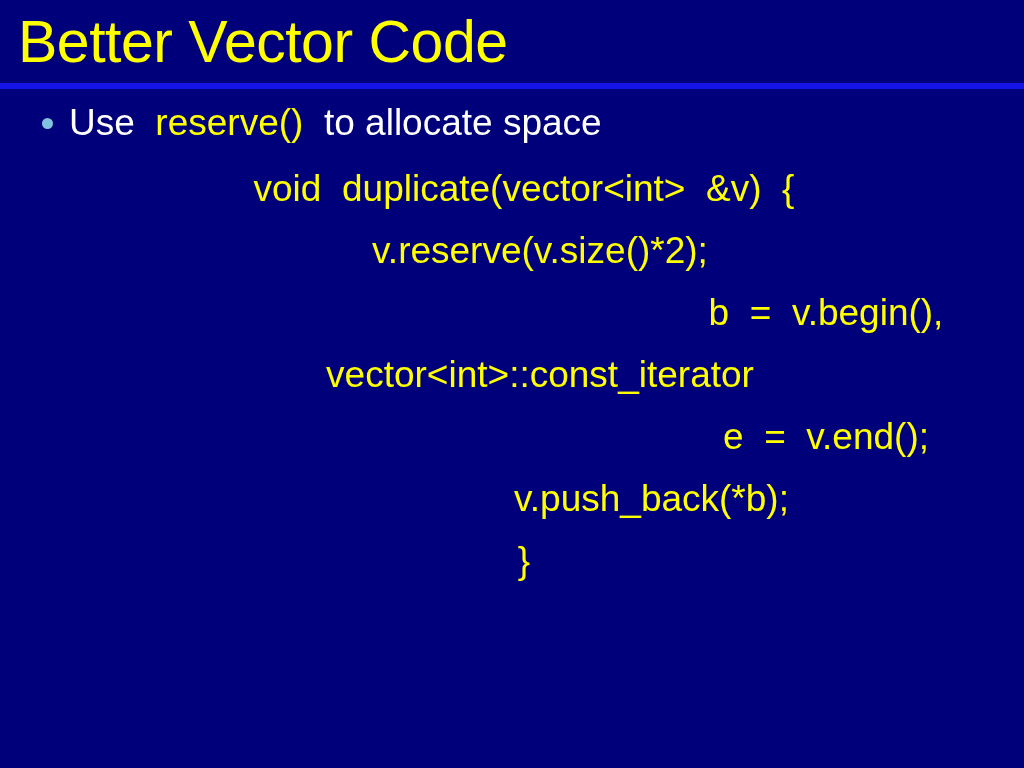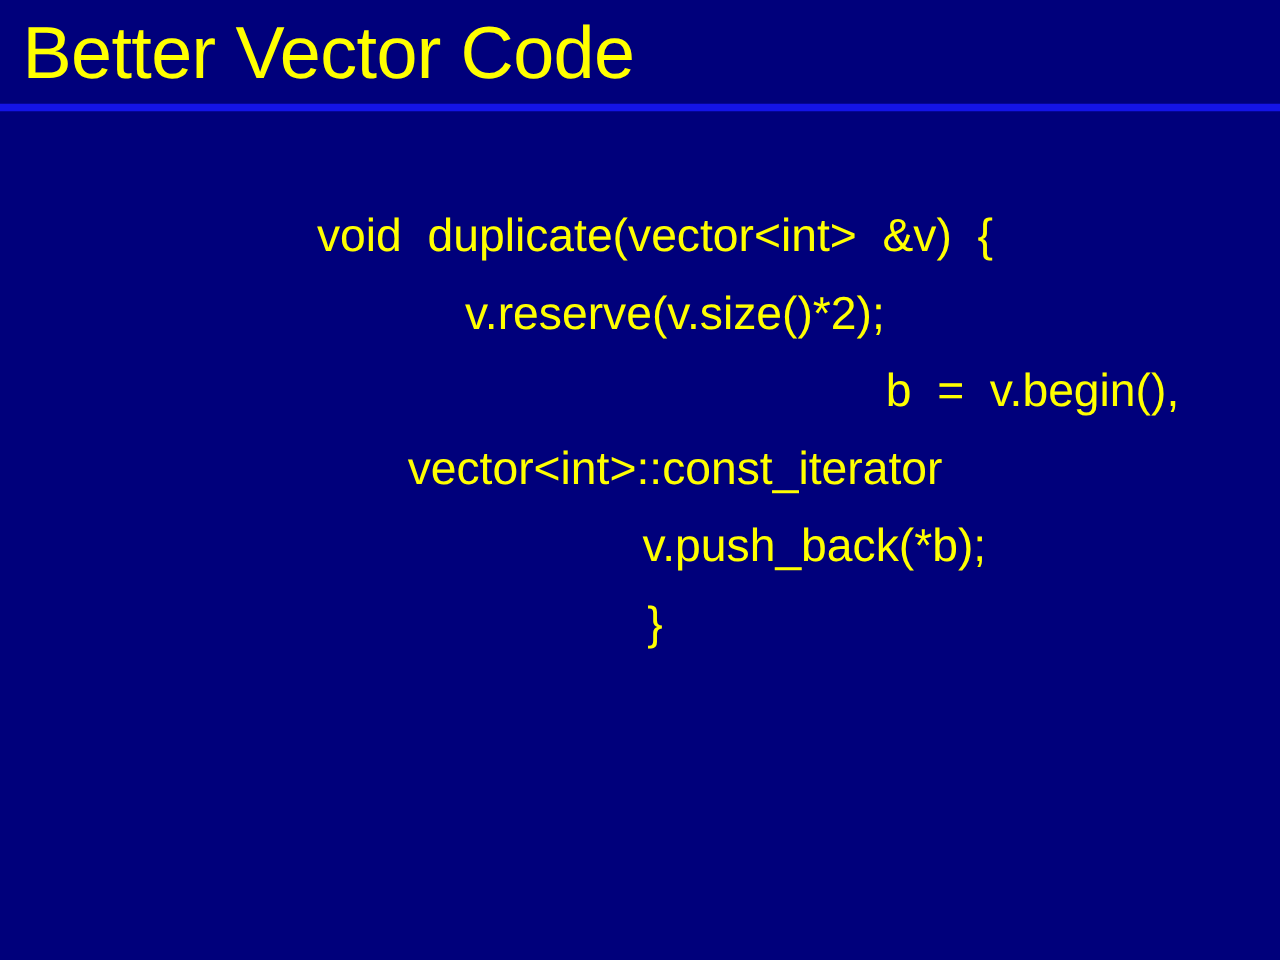--- a/index.html
+++ b/index.html
@@ -93,23 +93,28 @@
 </style>
 </head>
 <body>
 
 <div class="slide">
 
   <div class="title">Better Vector Code</div>
 
   <div class="title-rule"></div>
 
+  <div class="bullet-row">
+    <span class="bullet-dot"></span>
+    <span class="bullet-text"><span>Use  </span><span class="kw">reserve()</span><span>  to allocate space</span></span>
+  </div>
 
   <div class="code" id="code-block">
       <div class="code-line ind-0">void  duplicate(vector&lt;int&gt;  &amp;v)  {</div>
       <div class="code-line ind-1">v.reserve(v.size()*2);</div>
       <div class="code-line ind-deep">b  =  v.begin(),</div>
       <div class="code-line ind-1">vector&lt;int&gt;::const_iterator</div>
+      <div class="code-line ind-deep">e  =  v.end();</div>
       <div class="code-line ind-2">v.push_back(*b);</div>
       <div class="code-line ind-0">}</div>
     </div>
 
 </div>
 
 </body></html>

